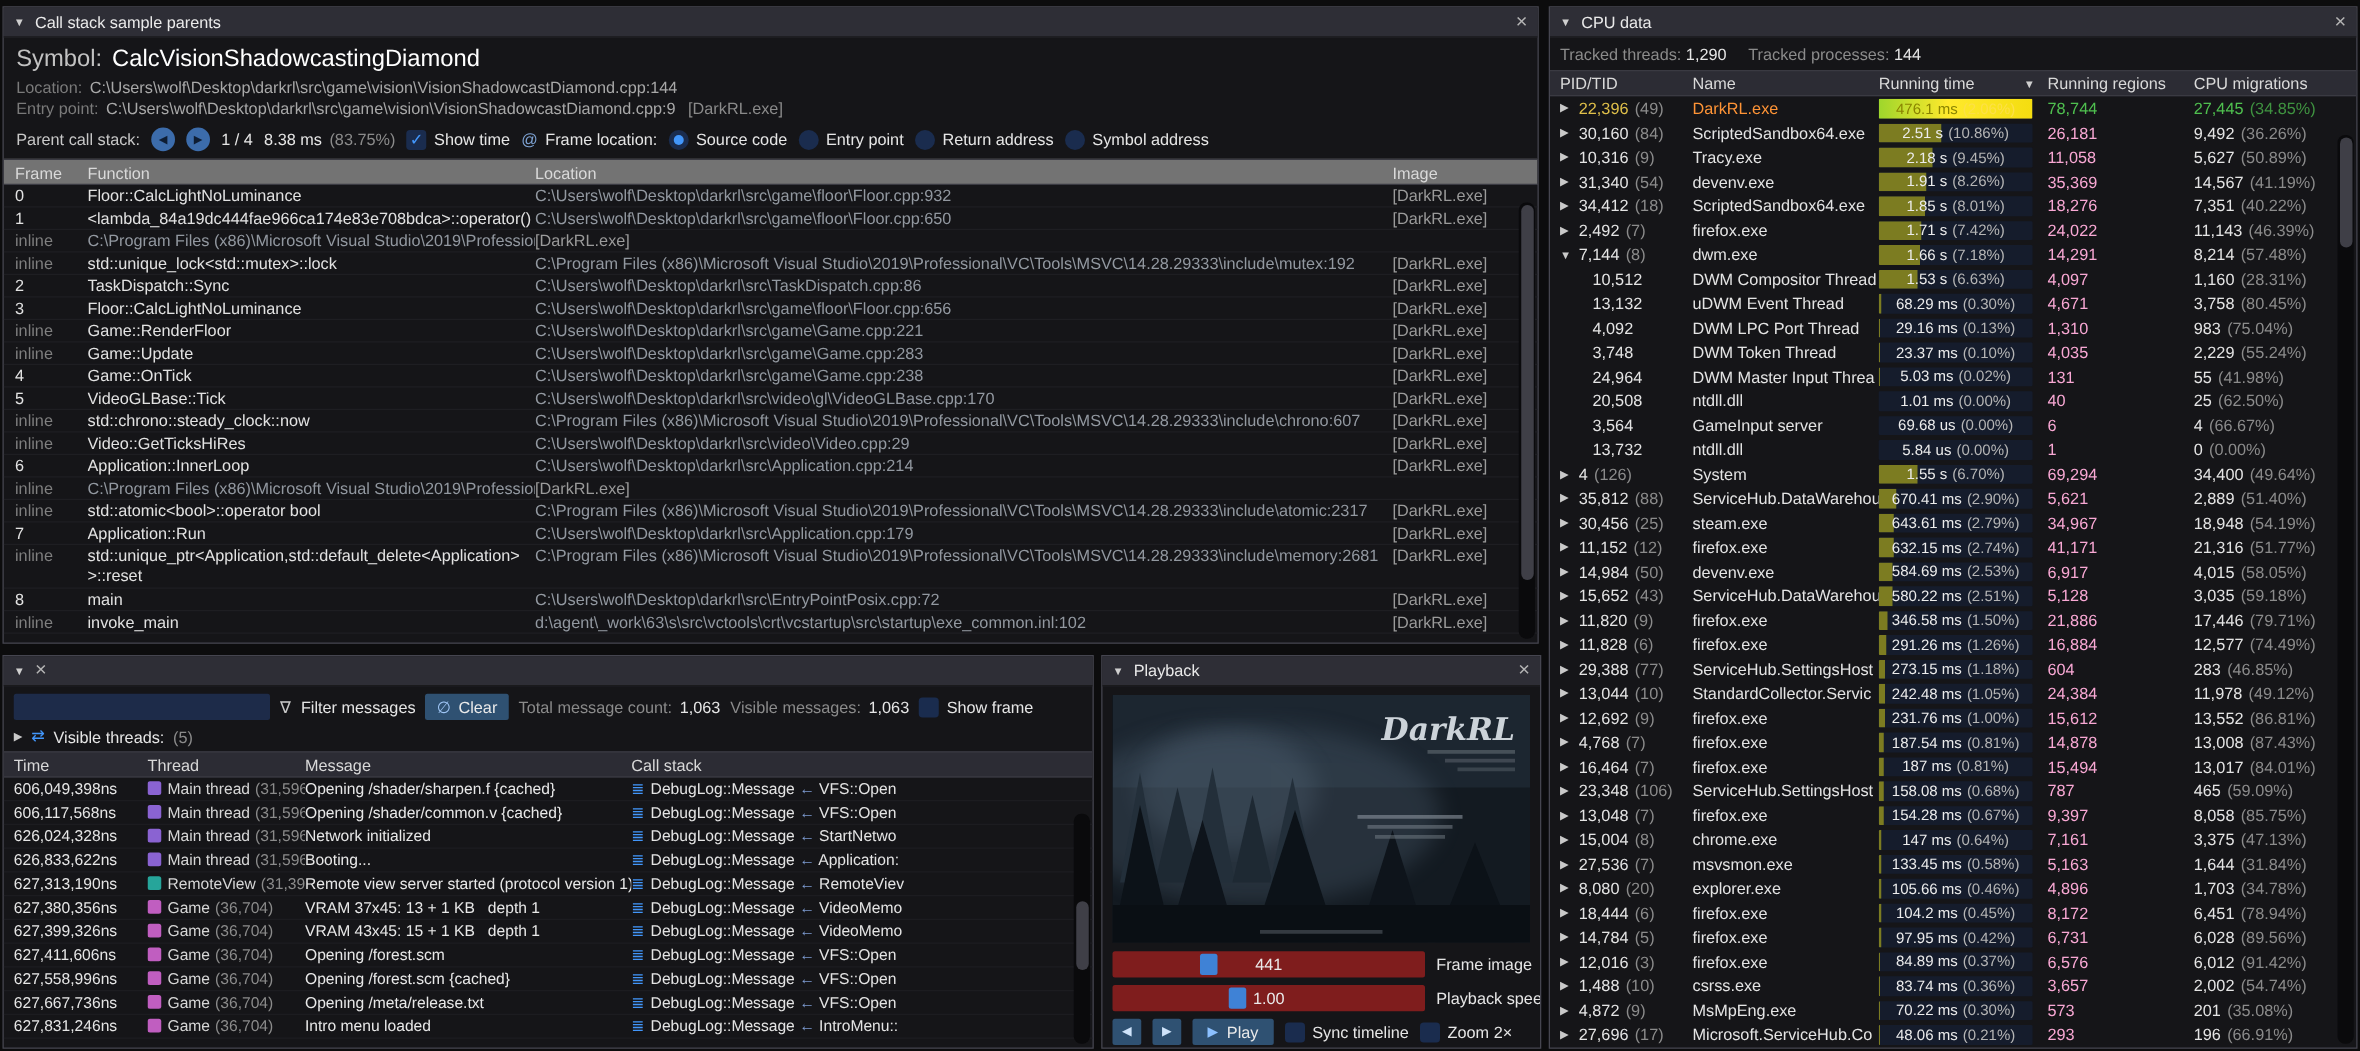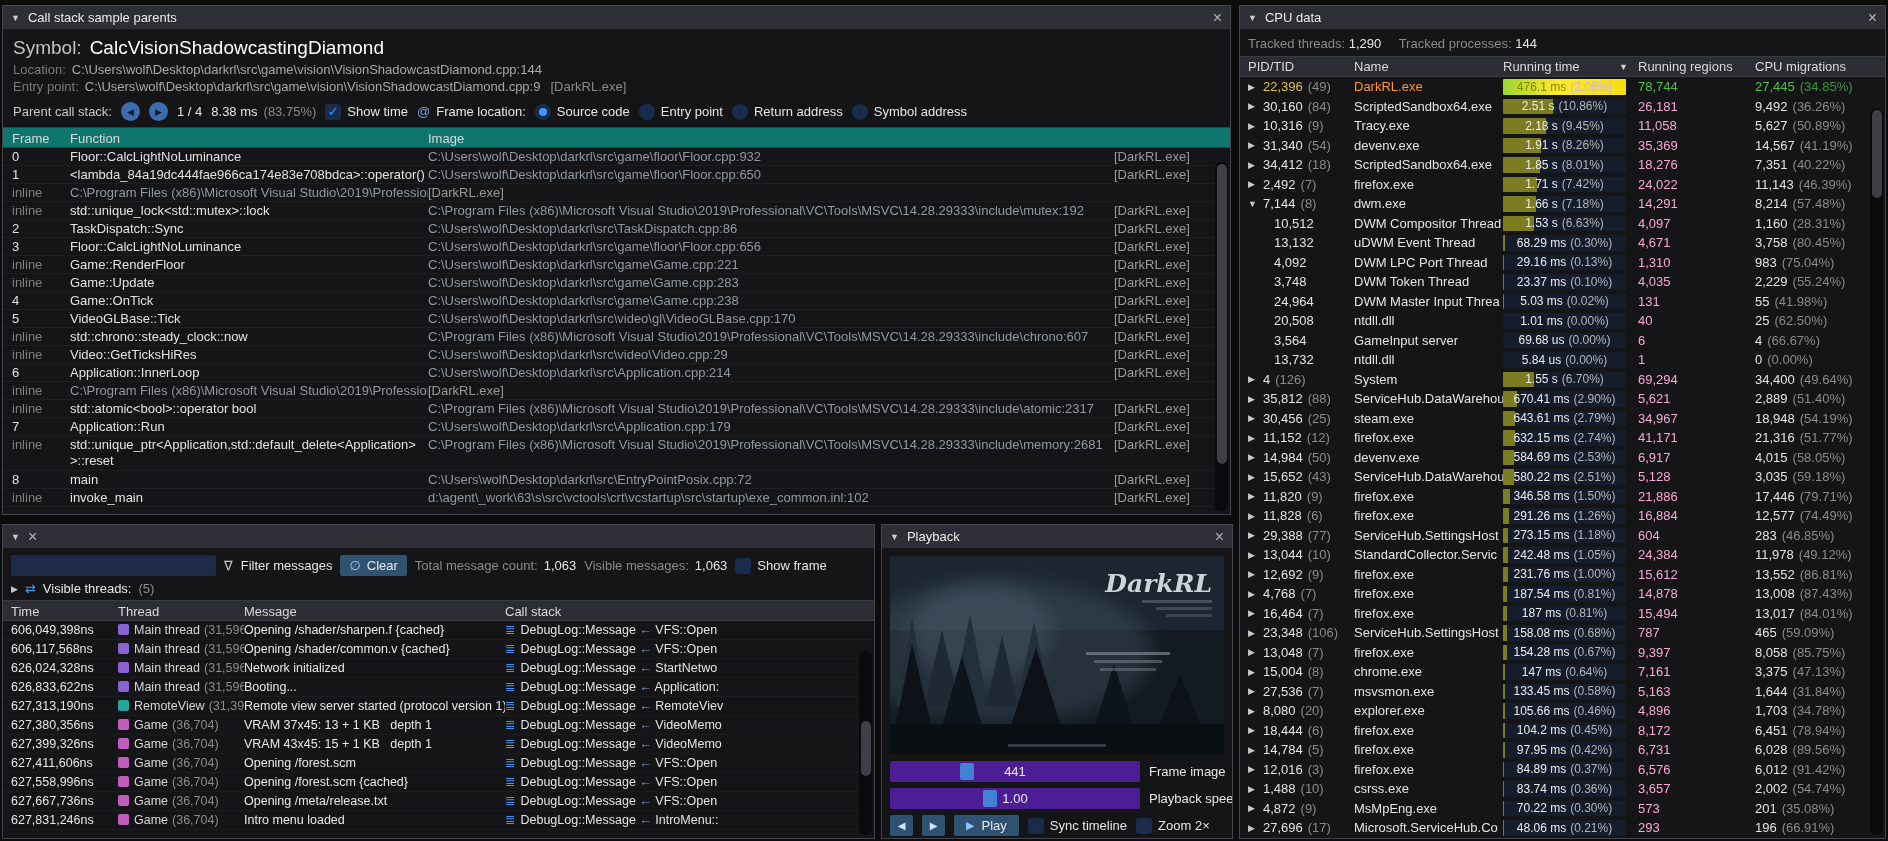--- a/index.html
+++ b/index.html
@@ -31,21 +31,21 @@
   .img-tag{color:#8a8a8a;margin-left:10px}
   .nav-row{display:flex;align-items:center;gap:9px;padding:7px 10px 6px;font-size:13px;white-space:nowrap}
   .navbtn{width:19px;height:19px;border-radius:50%;background:#3c6cab;color:#0e1d33;display:inline-flex;align-items:center;justify-content:center;font-size:9px;flex:none}
   .cb{width:16px;height:16px;background:#1a2c4e;border-radius:3px;display:inline-flex;align-items:center;justify-content:center;flex:none}
   .cb .check{color:#4296fa;font-size:13px;font-weight:bold;line-height:0}
   .radio{width:16px;height:16px;border-radius:50%;background:#1a2c4e;display:inline-flex;align-items:center;justify-content:center;flex:none}
   .radio.sel::after{content:"";width:8px;height:8px;border-radius:50%;background:#4296fa}
   .at-icon{color:#7ea3d4}
   .grp{display:inline-flex;align-items:center;gap:6px}
   .cs-head,.cs-row{display:grid;grid-template-columns:58px 358px 686px 1fr;padding-left:9px;font-size:13px}
-  .cs-head{background:#0f766e;height:21px;line-height:21px;border-top:1px solid #3a3a42;border-bottom:1px solid #3a3a42;color:#d9d9d9}
+  .cs-head{background:#737373;height:21px;line-height:21px;border-top:1px solid #3a3a42;border-bottom:1px solid #3a3a42;color:#d9d9d9}
   .cs-row{height:18px;line-height:18px;border-bottom:1px solid #1e1e22}
   .cs-row.tall{height:35px;line-height:16px;padding-top:1px}
   .c-frame{color:#e2e2e2}
   .c-frame.dim{color:#7f7f7f}
   .c-fn{color:#e2e2e2;white-space:nowrap;overflow:hidden;padding-right:8px}
   .c-loc{color:#9298a0;white-space:nowrap;overflow:hidden;padding-right:8px}
   .c-img{color:#9a9a9a;white-space:nowrap;overflow:hidden}
   .tall .c-fn,.tall .c-loc{white-space:normal;overflow-wrap:anywhere}
 
   
@@ -67,21 +67,21 @@
   .th-id{color:#8b8b8b;margin-left:4px}
   .m-msg{color:#e8e8e8;white-space:pre;overflow:hidden;padding-right:6px}
   .m-cs{white-space:nowrap;overflow:hidden}
   .cs-icon{color:#4296fa;margin-right:5px}
   .cs-fn{color:#e4e4e4}
   .cs-arrow{color:#7d9bd1}
 
   
   .pb-img{margin:7px 8px 4px;width:334px;height:198px;background:#10161d;position:relative;overflow:hidden}
   .pb-row{display:flex;align-items:center;gap:9px;padding:3px 8px;font-size:13px;white-space:nowrap}
-  .slider{position:relative;width:250px;height:21px;background:#4c1d95;border-radius:2px;flex:none}
+  .slider{position:relative;width:250px;height:21px;background:#7f1d1d;border-radius:2px;flex:none}
   .slider .grab{position:absolute;top:2px;bottom:2px;width:14px;background:#3f82d6;border-radius:2px}
   .slider .sval{position:absolute;inset:0;display:flex;align-items:center;justify-content:center;color:#eaeaea}
   .sq-btn{width:23px;height:21px;background:#2f5172;border-radius:2px;display:inline-flex;align-items:center;justify-content:center;color:#cfe3fa;font-size:10px;flex:none}
   .play-btn{height:21px;padding:0 12px;background:#2f5172;border-radius:2px;display:inline-flex;align-items:center;gap:7px;color:#eaeaea;flex:none}
   .play-btn .picon{color:#8cc0ff;font-size:11px}
 
   
   .cpu-info{padding:6px 8px 5px;font-size:13px;white-space:nowrap}
   .cpu-head,.cpu-row{display:grid;grid-template-columns:106px 149px 135px 117px 1fr;padding-left:8px;font-size:13px;align-items:center}
   .cpu-head{background:#2c2c34;height:21px;border-top:1px solid #3a3a42;border-bottom:1px solid #3a3a42;color:#d9d9d9}
@@ -100,21 +100,21 @@
   .btxt .tv{color:#ececec}
   .btxt .tpp{color:#b5b5b5}
   .cpu-reg{color:#f9a8d4;white-space:nowrap;overflow:hidden}
   .cpu-mig{white-space:nowrap;overflow:hidden}
   .mv{color:#e4e4e4}
   .mp{color:#8b8b8b;margin-left:5px}
   .hl .pid{color:#e0c04a}
   .hl .cpu-name{color:#ff9436}
   .hl .bar .fill{background:linear-gradient(90deg,#9ed62c,#ffe92c 45%,#f4dd10)}
   .hl .btxt .tv{color:#8a8400}
-  .hl .btxt .tpp{color:#c4b5fd}
+  .hl .btxt .tpp{color:#fde047}
   .hl .cpu-reg{color:#4fc04f}
   .hl .mv{color:#4fc04f}
   .hl .mp{color:#3f9340}
 </style>
 </head>
 <body>
 
 <div class="panel" id="p-callstack">
   <div class="titlebar">
     <span class="collapse">▼</span>
@@ -163,20 +163,21 @@
         <span>Return address</span>
       </span>
       <span class="grp">
         <span class="radio"></span>
         <span>Symbol address</span>
       </span>
     </div>
     <div class="cs-head">
       <span>Frame</span>
       <span>Function</span>
+      <span>Location</span>
       <span>Image</span>
     </div>
     <div>
         <div class="cs-row">
           <span class="c-frame">0</span>
           <span class="c-fn">Floor::CalcLightNoLuminance</span>
           <span class="c-loc">C:\Users\wolf\Desktop\darkrl\src\game\floor\Floor.cpp:932</span>
           <span class="c-img">[DarkRL.exe]</span>
         </div>
         <div class="cs-row">

